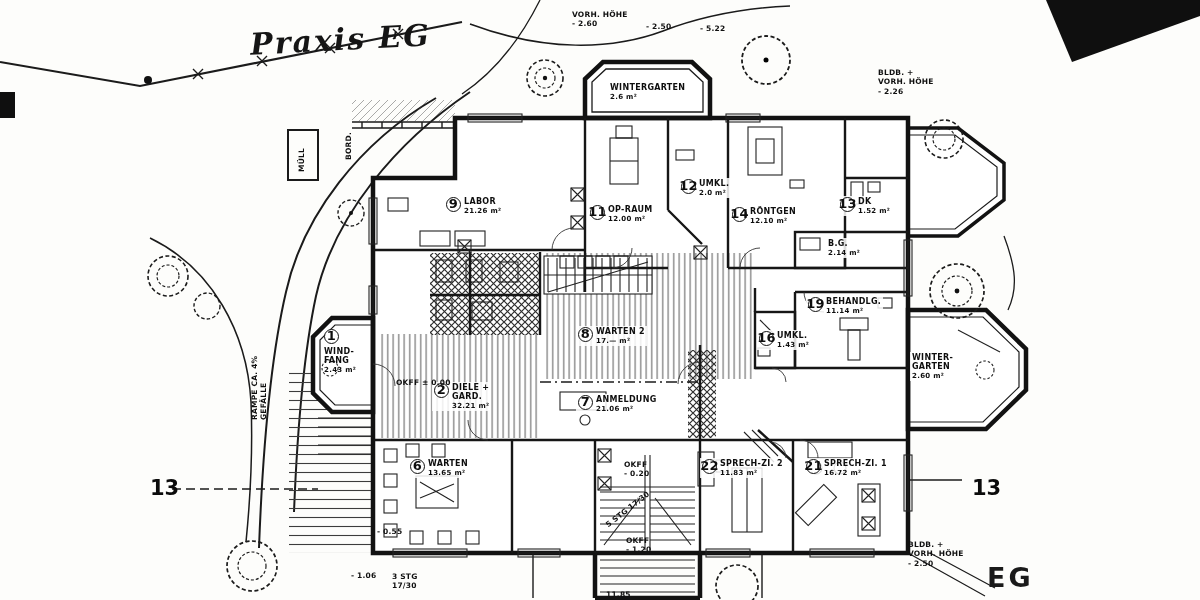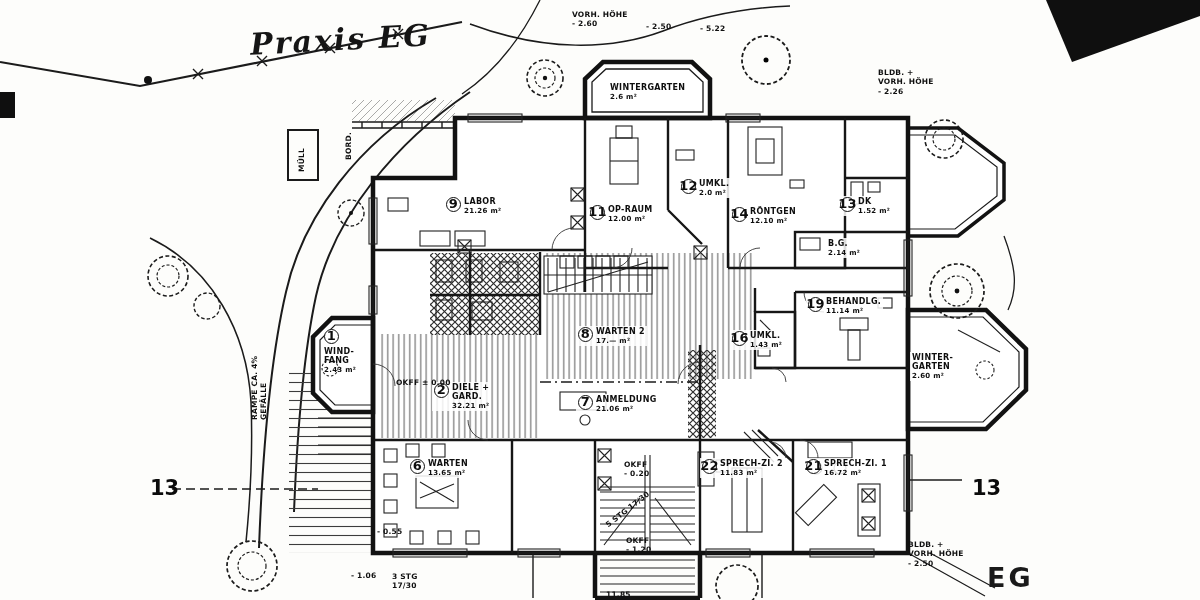--- a/index.html
+++ b/index.html
@@ -335,21 +335,21 @@
 GARD.</div><div class="rarea">32.21 m²</div></span></div>
       <div class="room-label" style="left: 408px; top: 458px;"><span class="rnum">6</span><span><div>WARTEN</div><div class="rarea">13.65 m²</div></span></div>
       <div class="room-label" style="left: 576px; top: 394px;"><span class="rnum">7</span><span><div>ANMELDUNG</div><div class="rarea">21.06 m²</div></span></div>
       <div class="room-label" style="left: 576px; top: 326px;"><span class="rnum">8</span><span><div>WARTEN 2</div><div class="rarea">17.— m²</div></span></div>
       <div class="room-label" style="left: 444px; top: 196px;"><span class="rnum">9</span><span><div>LABOR</div><div class="rarea">21.26 m²</div></span></div>
       <div class="room-label" style="left: 588px; top: 204px;"><span class="rnum">11</span><span><div>OP-RAUM</div><div class="rarea">12.00 m²</div></span></div>
       <div class="room-label" style="left: 679px; top: 178px;"><span class="rnum">12</span><span><div>UMKL.</div><div class="rarea">2.0 m²</div></span></div>
       <div class="room-label" style="left: 838px; top: 196px;"><span class="rnum">13</span><span><div>DK</div><div class="rarea">1.52 m²</div></span></div>
       <div class="room-label" style="left: 730px; top: 206px;"><span class="rnum">14</span><span><div>RÖNTGEN</div><div class="rarea">12.10 m²</div></span></div>
       <div class="room-label" style="left: 826px; top: 238px;"><span><div>B.G.</div><div class="rarea">2.14 m²</div></span></div>
-      <div class="room-label" style="left: 730px; top: 330px;"><span class="rnum">16</span><span><div>UMKL.</div><div class="rarea">1.43 m²</div></span></div>
+      <div class="room-label" style="left: 757px; top: 330px;"><span class="rnum">16</span><span><div>UMKL.</div><div class="rarea">1.43 m²</div></span></div>
       <div class="room-label" style="left: 806px; top: 296px;"><span class="rnum">19</span><span><div>BEHANDLG.</div><div class="rarea">11.14 m²</div></span></div>
       <div class="room-label" style="left: 700px; top: 458px;"><span class="rnum">22</span><span><div>SPRECH-ZI. 2</div><div class="rarea">11.83 m²</div></span></div>
       <div class="room-label" style="left: 804px; top: 458px;"><span class="rnum">21</span><span><div>SPRECH-ZI. 1</div><div class="rarea">16.72 m²</div></span></div>
       <div class="room-label" style="left: 608px; top: 82px;"><span><div>WINTERGARTEN</div><div class="rarea">2.6 m²</div></span></div>
       <div class="room-label" style="left: 910px; top: 352px;"><span><div>WINTER-
 GARTEN</div><div class="rarea">2.60 m²</div></span></div>
       <div class="annot" style="left: 572px; top: 10px;">VORH. HÖHE
 - 2.60</div>
       <div class="annot" style="left: 646px; top: 22px;">- 2.50</div>
       <div class="annot" style="left: 700px; top: 24px;">- 5.22</div>

